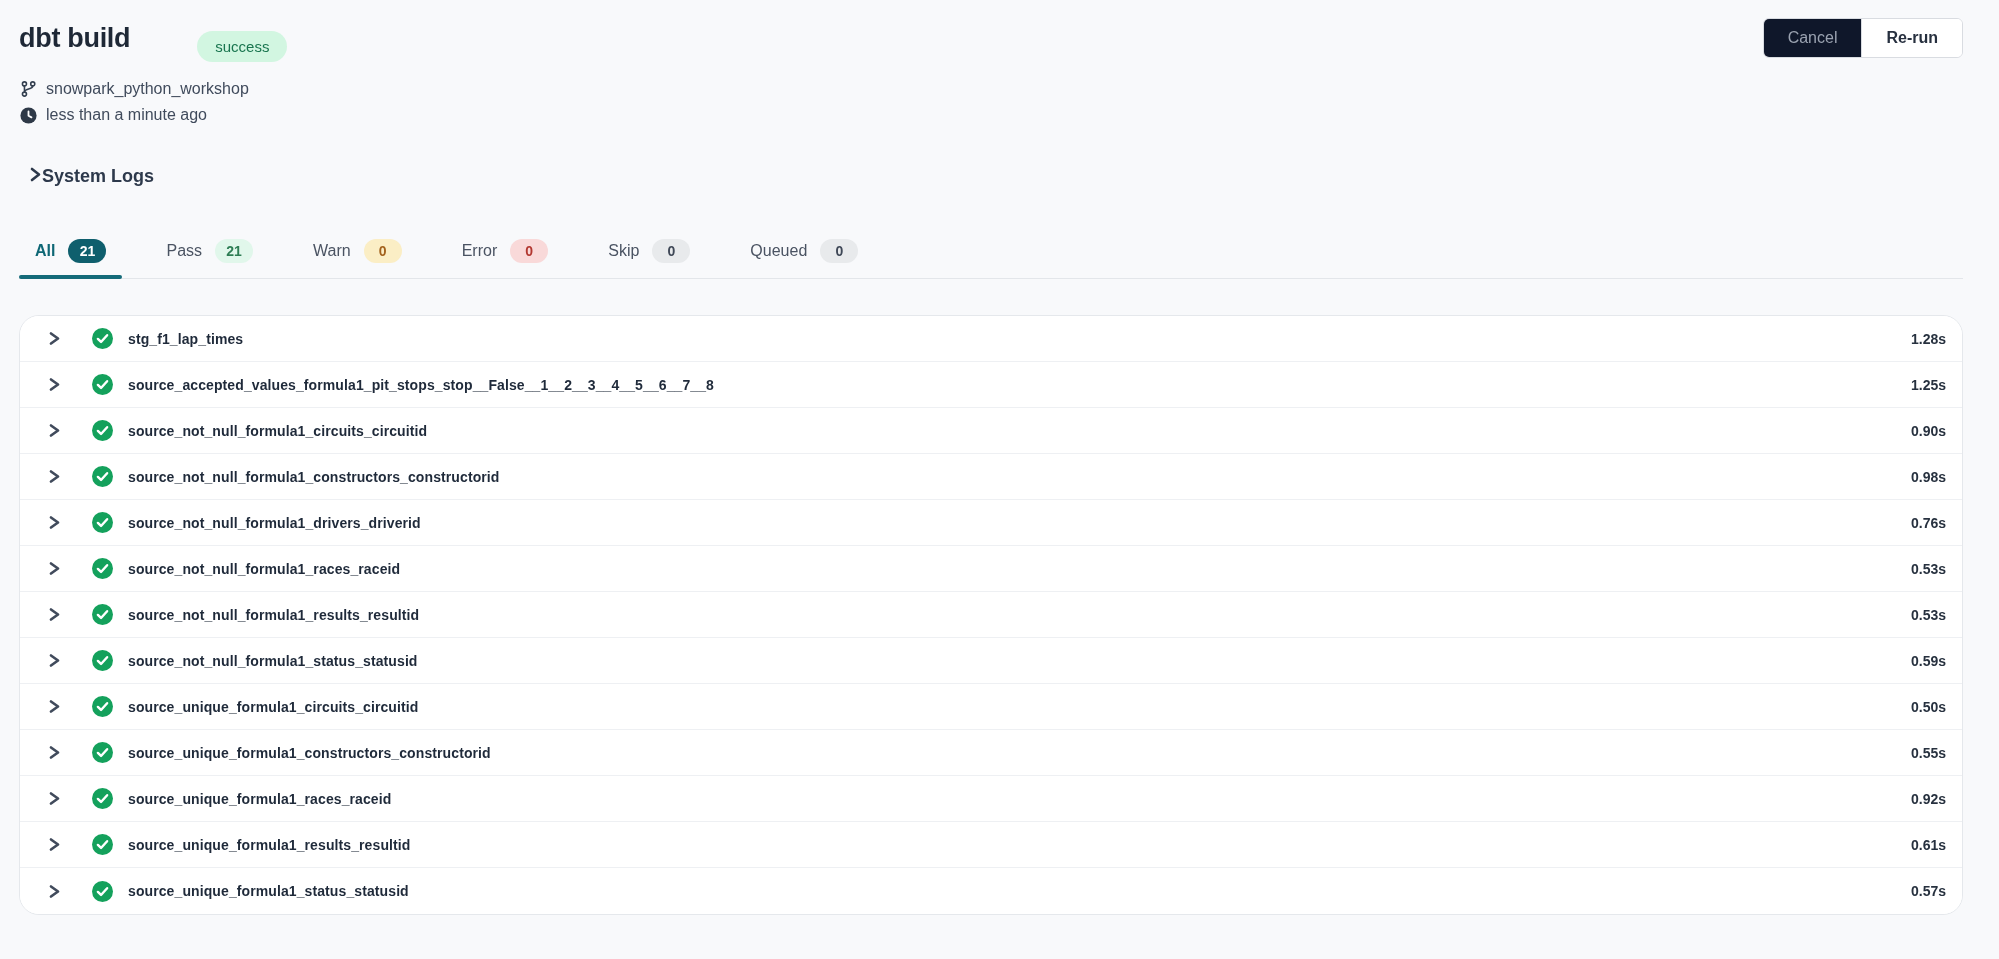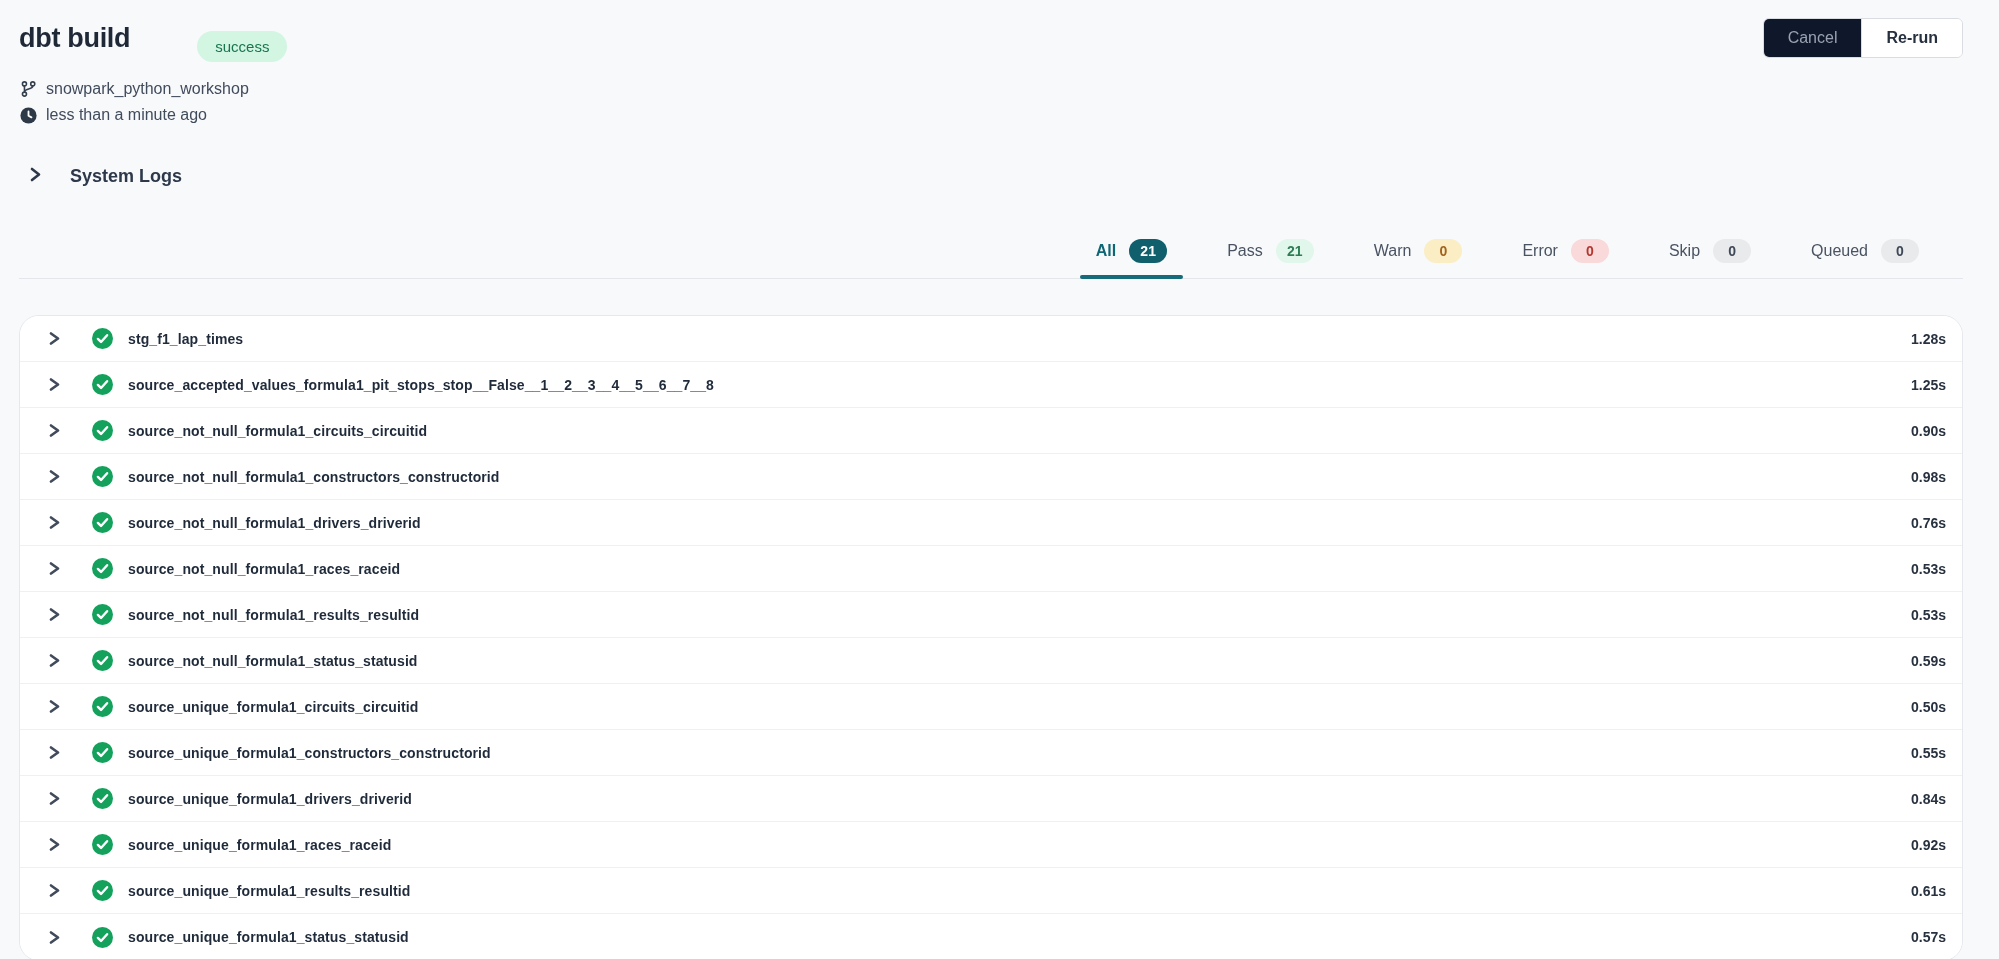--- a/index.html
+++ b/index.html
@@ -32,31 +32,30 @@
   .btn-cancel { background: #0f172a; color: #9aa2b0; border-right: 1px solid #d9dce1; }
   .btn-rerun { background: #ffffff; color: #27303f; font-weight: 700; }
 
   .meta { margin-top: 10px; }
   .meta-line { display: flex; align-items: flex-end; gap: 9px; height: 26px; }
   .meta-line .txt { font-size: 16px; color: #404b5c; }
   .meta-icon { display: inline-flex; width: 18px; justify-content: center; }
 
   
   .system-logs {
-    margin: 42px 0 0 28px; display: flex; align-items: center; gap: 28px;
+    margin: 42px 0 0 28px; display: flex; align-items: center; gap: 0;
     cursor: pointer; width: max-content; justify-content: center;
   }
   .system-logs .label { font-size: 18px; font-weight: 700; color: #2d394b; }
 
   
   .tabs {
     margin: 40px 36px 4px 19px;
     display: flex; align-items: stretch;
     border-bottom: 1px solid #e3e6ea;
-    justify-content: flex-end;
   }
   .tab {
     display: flex; align-items: center; gap: 13px;
     padding: 12px 16px 15px 16px; margin-right: 28px;
     font-size: 16px; color: #4a5362; cursor: pointer; position: relative;
   }
   .tab.active { color: #0e6775; font-weight: 700; }
   .tab.active::after {
     content: ""; position: absolute; left: 0; right: 0; bottom: -1px;
     height: 4px; background: #156b79; border-radius: 2px;
@@ -328,35 +327,20 @@
     <span class="check">
       <svg width="21" height="21" viewBox="0 0 20 20">
         <circle cx="10" cy="10" r="10" fill="#14a15c"></circle>
         <path d="M5.6 10.4 L8.6 13.3 L14.4 6.9" stroke="#fff" stroke-width="2.3" fill="none" stroke-linecap="round" stroke-linejoin="round"></path>
       </svg>
     </span>
     <span class="row-name">source_unique_formula1_constructors_constructorid</span>
     <span class="row-duration">0.55s</span>
   </div>
 
-  <div class="row">
-    <span class="chev">
-      <svg width="14" height="17" viewBox="0 0 14 17" fill="none">
-        <path d="M4 3.5 L11 8.5 L4 13.5" stroke="#414b5c" stroke-width="2.7" stroke-linecap="round" stroke-linejoin="round"></path>
-      </svg>
-    </span>
-    <span class="check">
-      <svg width="21" height="21" viewBox="0 0 20 20">
-        <circle cx="10" cy="10" r="10" fill="#14a15c"></circle>
-        <path d="M5.6 10.4 L8.6 13.3 L14.4 6.9" stroke="#fff" stroke-width="2.3" fill="none" stroke-linecap="round" stroke-linejoin="round"></path>
-      </svg>
-    </span>
-    <span class="row-name">source_unique_formula1_drivers_driverid</span>
-    <span class="row-duration">0.84s</span>
-  </div>
 
   <div class="row">
     <span class="chev">
       <svg width="14" height="17" viewBox="0 0 14 17" fill="none">
         <path d="M4 3.5 L11 8.5 L4 13.5" stroke="#414b5c" stroke-width="2.7" stroke-linecap="round" stroke-linejoin="round"></path>
       </svg>
     </span>
     <span class="check">
       <svg width="21" height="21" viewBox="0 0 20 20">
         <circle cx="10" cy="10" r="10" fill="#14a15c"></circle>

